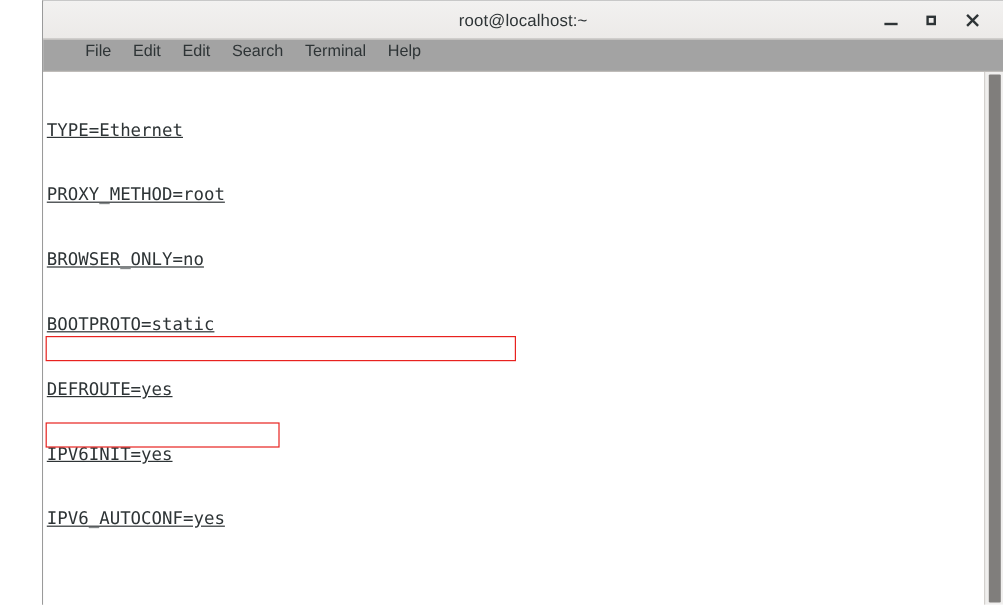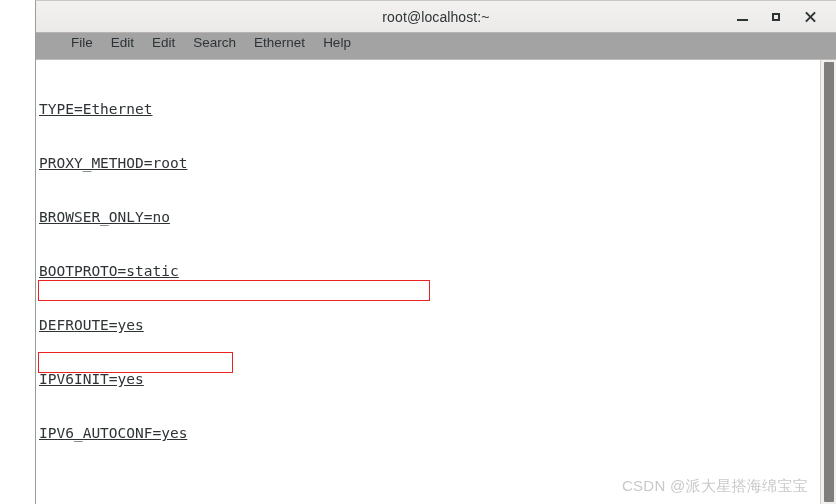--- a/index.html
+++ b/index.html
@@ -209,21 +209,21 @@
         <span class="close-glyph"></span>
       </div>
     </div>
   </div>
 
   <div id="menu-bar">
     <div class="menu-item">File</div>
     <div class="menu-item">Edit</div>
     <div class="menu-item">Edit</div>
     <div class="menu-item">Search</div>
-    <div class="menu-item">Ethernet</div>
+    <div class="menu-item">Terminal</div>
     <div class="menu-item">Help</div>
   </div>
 
   <div id="terminal-body">
 
     <div id="vim-text">
       <div class="vim-line">TYPE=Ethernet</div>
       <div class="vim-line">PROXY_METHOD=root</div>
       <div class="vim-line">BROWSER_ONLY=no</div>
       <div class="vim-line">BOOTPROTO=static</div>
@@ -244,20 +244,19 @@
       
       
       
       
       
     </div>
 
     <div class="annot-box" id="annot-uuid"></div>
     <div class="annot-box" id="annot-ipaddr"></div>
 
-    <div id="watermark">CSDN @派大星搭海绵宝宝</div>
 
     <div id="terminal-scrollbar">
       <div id="scrollbar-thumb"></div>
     </div>
 
   </div>
 </div>
 
 </body></html>

